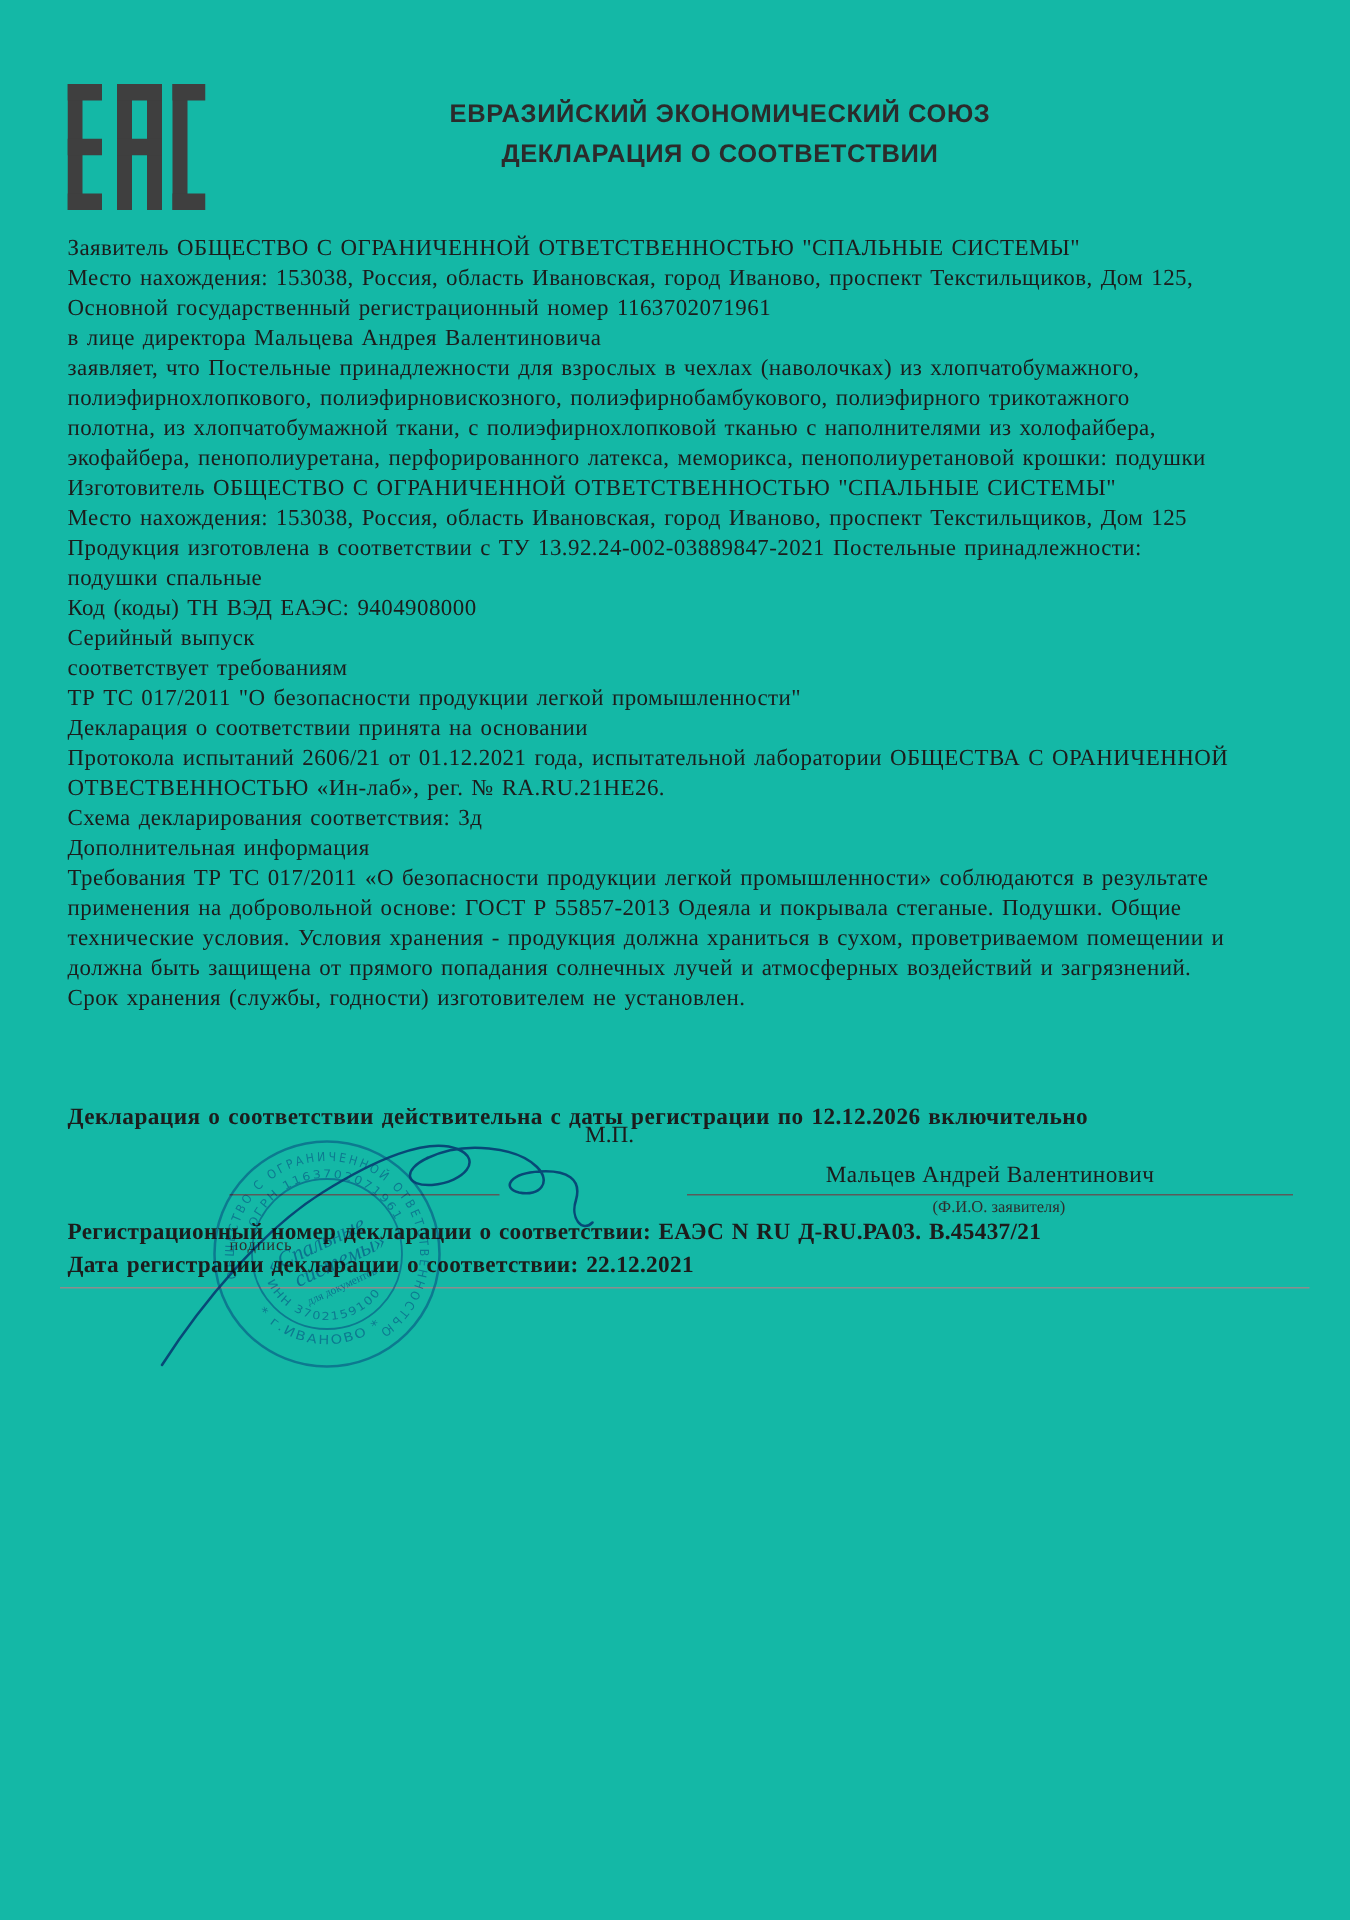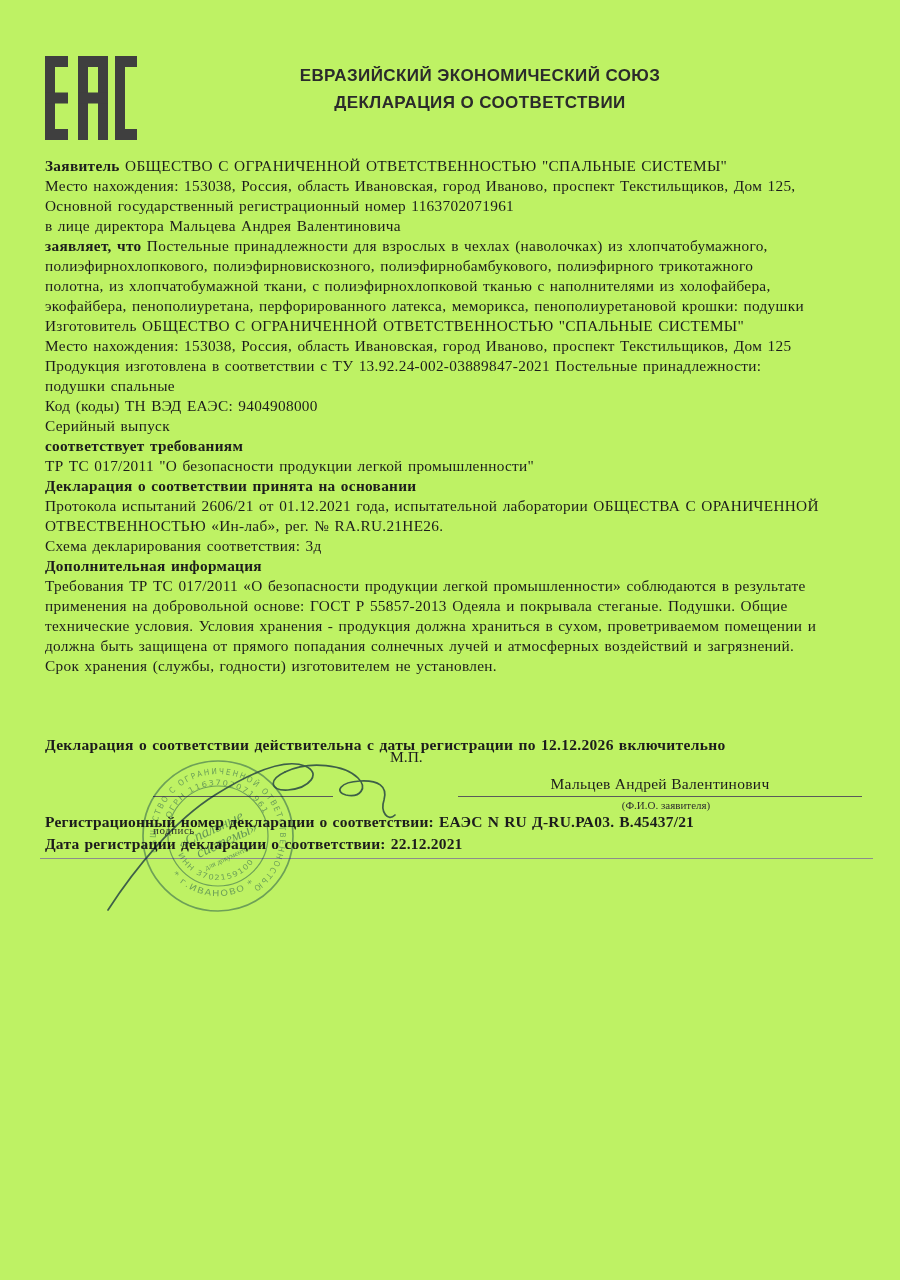--- a/index.html
+++ b/index.html
@@ -1,19 +1,19 @@
 <!DOCTYPE html>
 <html><head>
 <meta charset="utf-8">
 <style>
   html,body{margin:0;padding:0;background:#ffffff;}
   .page{
     position:relative;
     width:900px;height:1280px;
-    background:#bef264;
+    background:#14b8a6;
     overflow:hidden;
     font-family:"Liberation Serif",serif;
     color:#1c1c1c;
   }
   .abs{position:absolute;}
   
   .eac-logo{left:45px;top:56px;}
   .header-titles{
     left:60px;top:62px;width:840px;
     text-align:center;
@@ -21,21 +21,21 @@
     font-weight:bold;font-size:17px;line-height:27px;
     letter-spacing:.4px;color:#2b2b2b;
   }
   
   .doc-body{left:45px;top:156px;width:845px;}
   .doc-line{
     height:20px;line-height:20px;
     font-size:15.3px;white-space:nowrap;
     letter-spacing:.3px;word-spacing:1.2px;
   }
-  .doc-line b{font-weight:bold;}
+  .doc-line b{font-weight:normal;}
   
   .validity{
     left:45px;top:736px;width:845px;
     font-weight:bold;font-size:15.5px;
     letter-spacing:.3px;word-spacing:1px;white-space:nowrap;
   }
   .mp-label{left:390px;top:748px;font-size:15.5px;}
   .sign-line{
     left:153px;top:776px;width:180px;height:20px;
     border-bottom:1.5px solid #5a5a5a;

